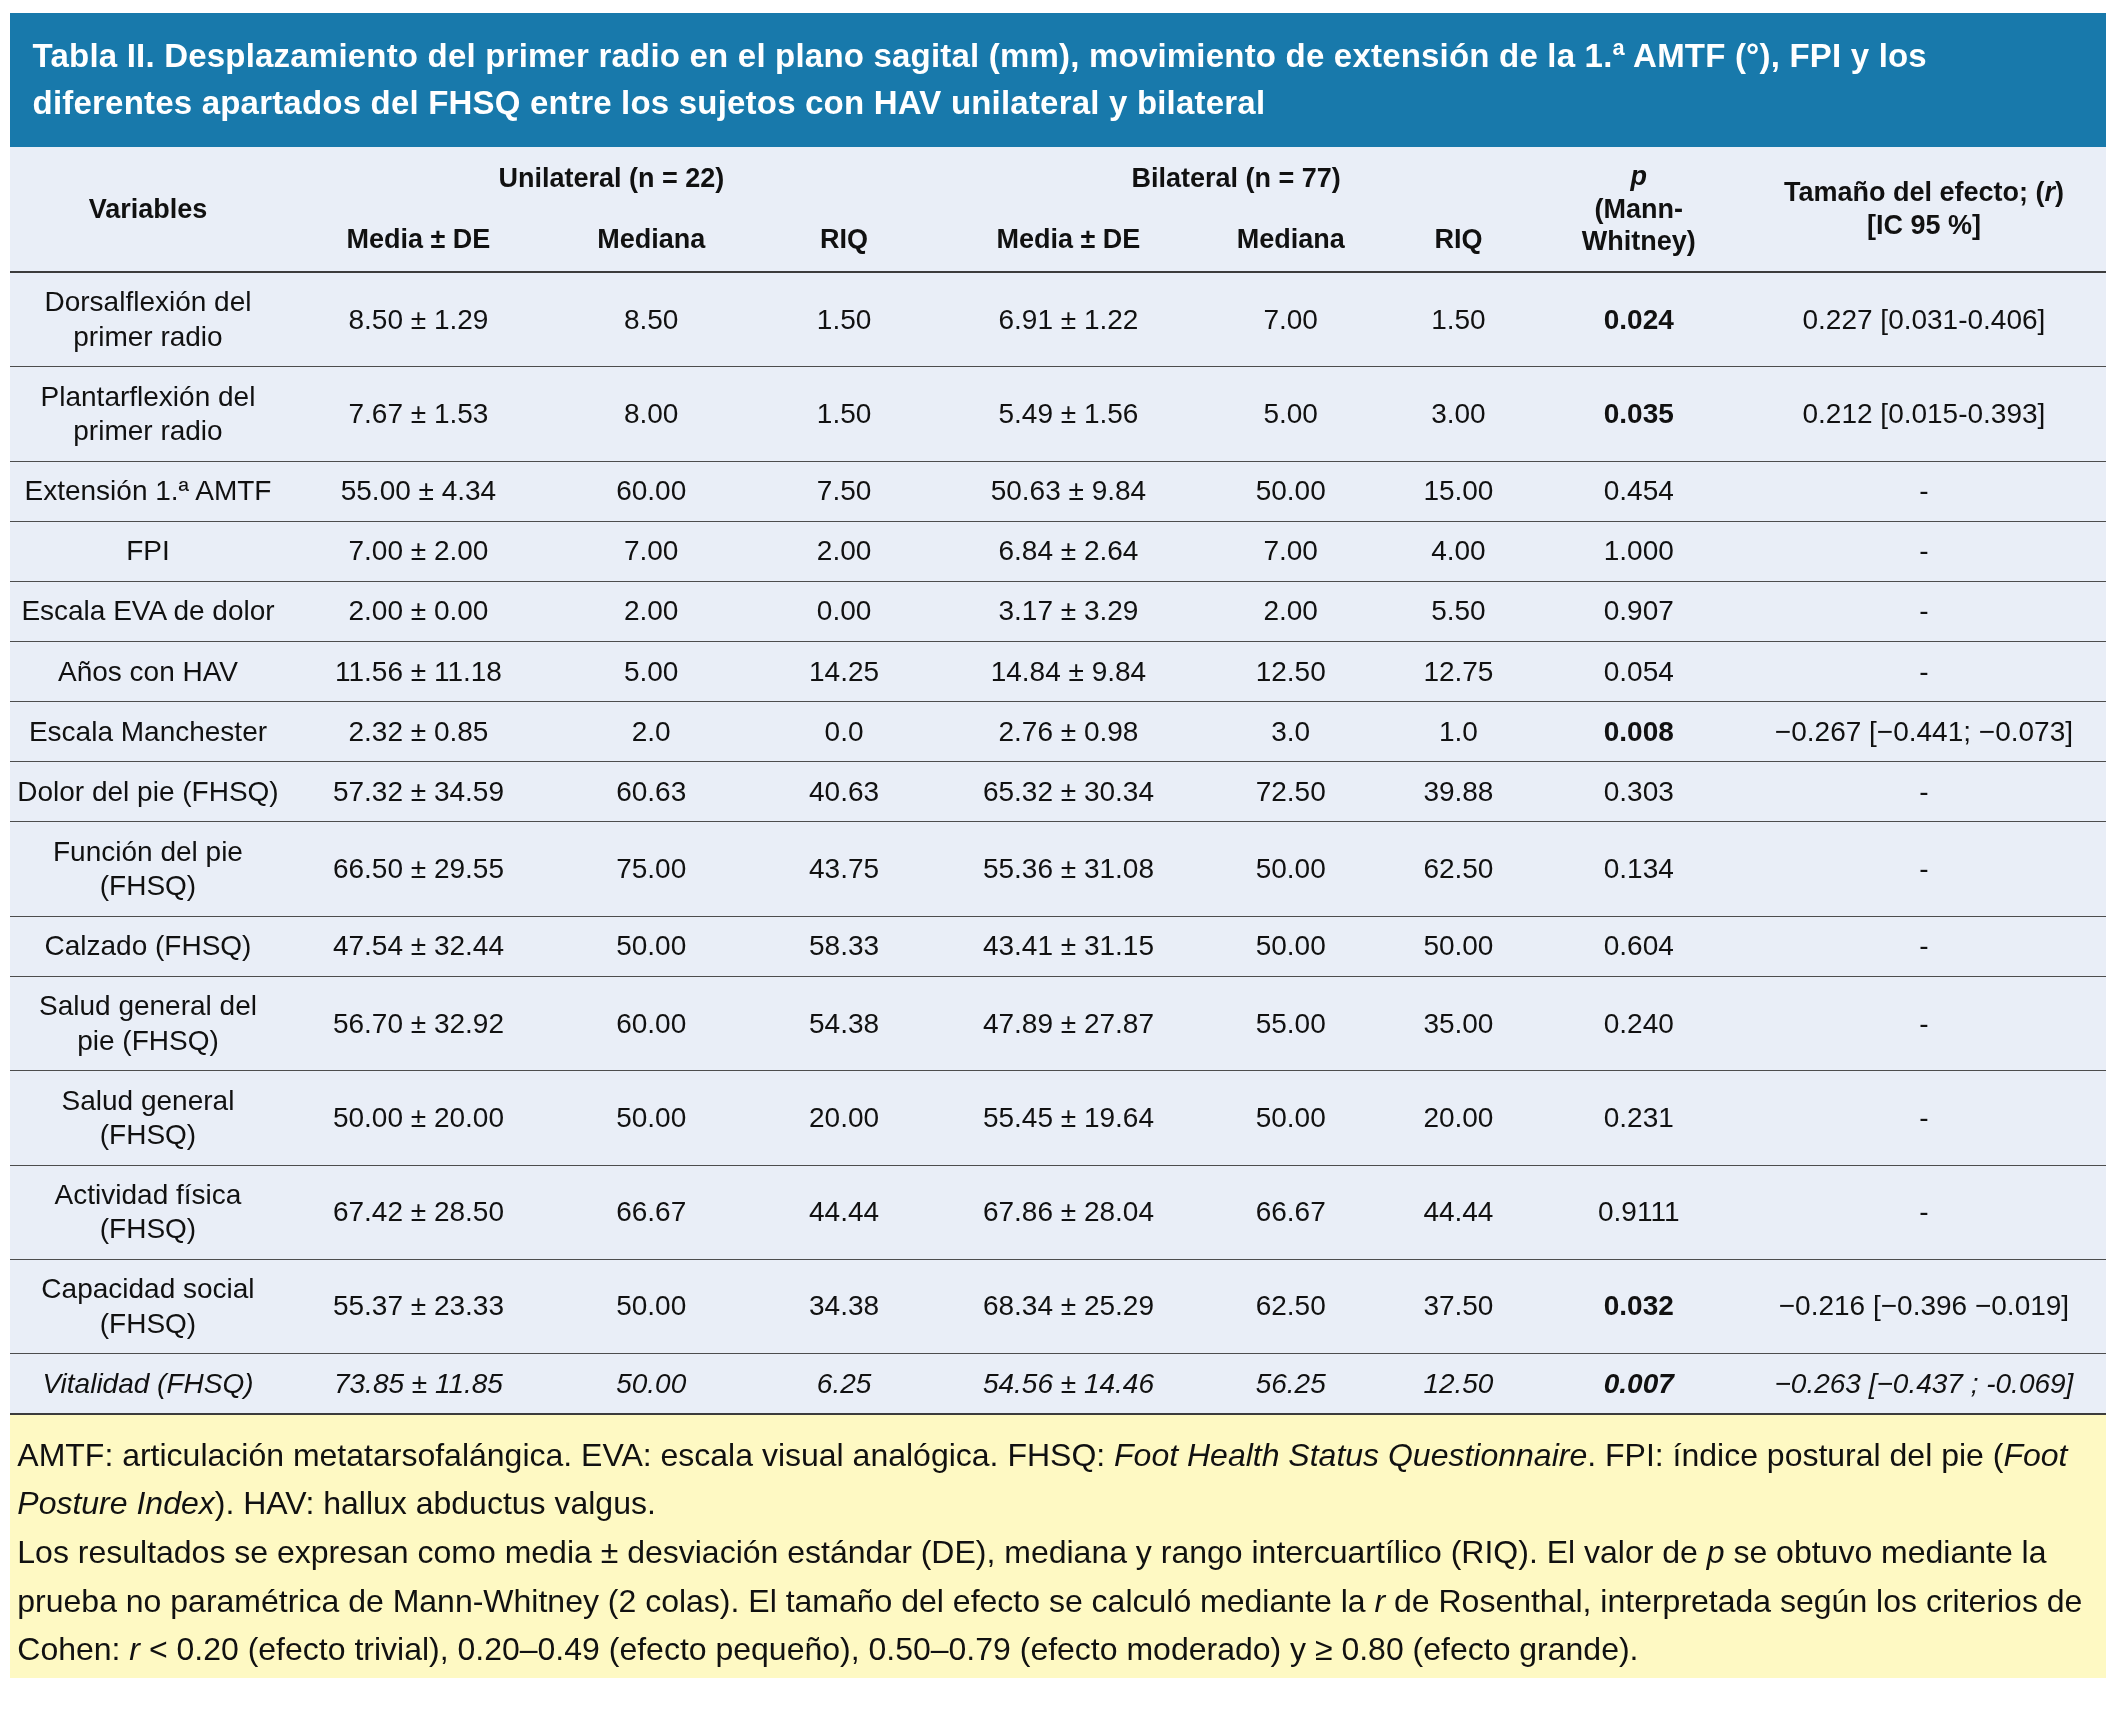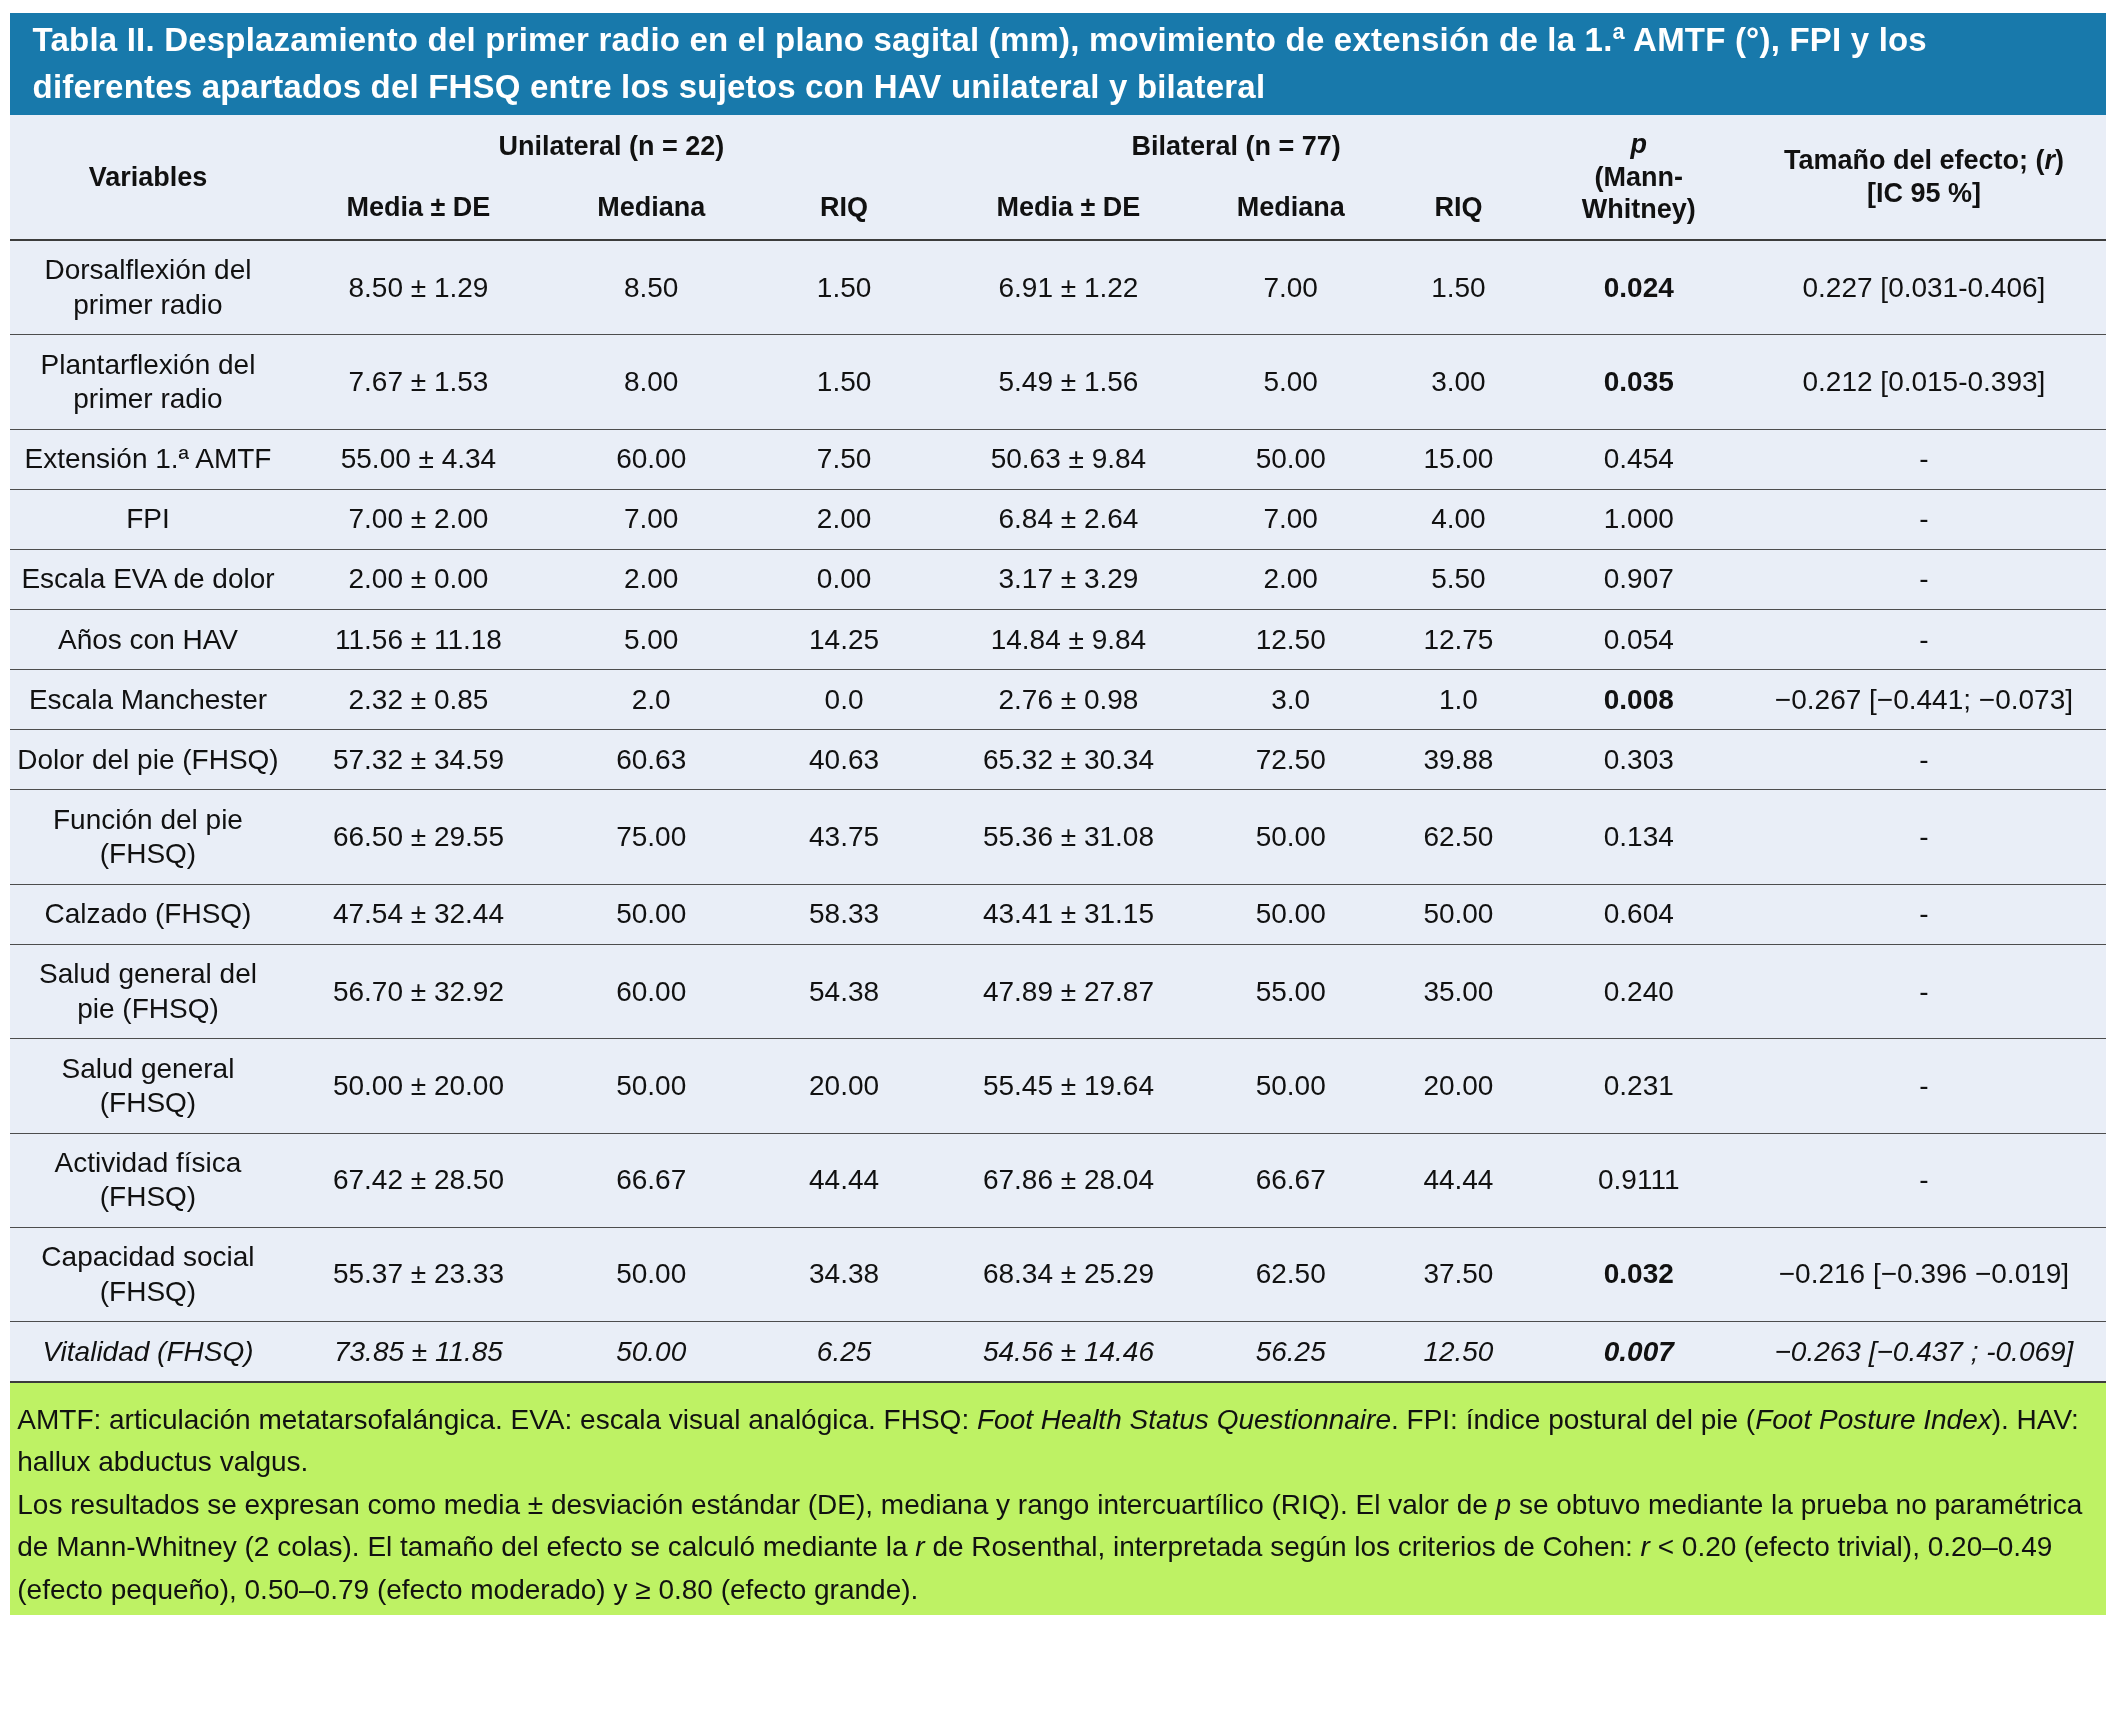--- a/index.html
+++ b/index.html
@@ -9,21 +9,21 @@
     color:#111;
     -webkit-font-smoothing:antialiased;
   }
   .page{padding:13.4px 9.6px 19px 9.6px;}
   .title-bar{
     background:var(--title-bg,#1879AB);
     color:#ffffff;
     font-weight:bold;
     font-size:33px;
     line-height:1.42;
-    padding:4px 23px;
+    padding:20px 23px;
     letter-spacing:0.2px;
   }
   table.data-table{
     width:100%;
     border-collapse:collapse;
     background:var(--body-bg,#E9EEF7);
     table-layout:fixed;
   }
   th,td{
     text-align:center;
@@ -34,23 +34,23 @@
     font-weight:normal;
     word-wrap:break-word;
   }
   thead th{font-weight:bold;font-size:27px;}
   thead th.thick-bottom{border-bottom:2.9px solid #3c3c3c;}
   tbody td{border-bottom:1.9px solid #4d4d4d;}
   tbody tr:last-child td{border-bottom:2.9px solid #3c3c3c;font-style:italic;}
   .bd{font-weight:bold;}
   .it{font-style:italic;}
   .footnotes{
-    background:#bef264;
+    background:#fef9c3;
     padding:15.4px 7.7px 3.8px 7.7px;
-    font-size:28px;
+    font-size:32px;
     line-height:1.52;
   }
   .footnotes p{margin:0;}
   col.c-var{width:13.2%;}
   col.c-um{width:12.6%;}
   col.c-umed{width:9.6%;}
   col.c-uriq{width:8.8%;}
   col.c-bm{width:12.6%;}
   col.c-bmed{width:8.6%;}
   col.c-briq{width:7.4%;}

